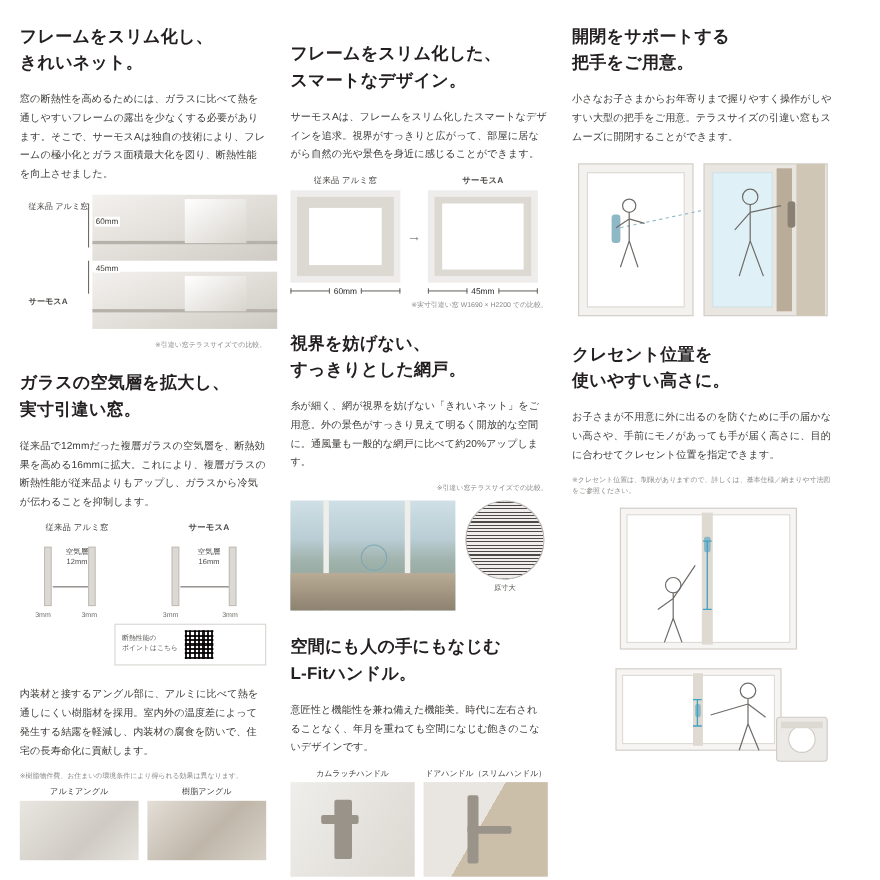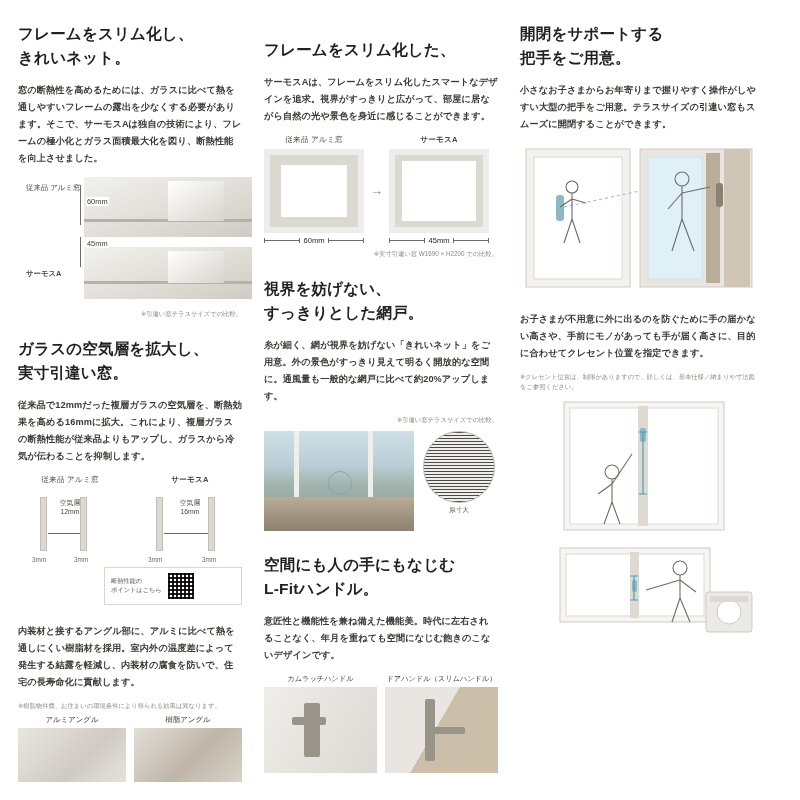--- a/index.html
+++ b/index.html
@@ -15,21 +15,21 @@
   .col{width:238px;}
   .col.c1{width:240px;}
   .col.c2{width:238px;margin-top:16px;}
   .col.c3{width:238px;}
 
   h2.head{
     font-size:15.5px;font-weight:bold;line-height:1.55;margin:0 0 12px 0;
     letter-spacing:.2px;color:#231f20;
   }
   .body-txt{
-    font-size:9.2px;line-height:1.85;margin:0 0 10px 0;color:#3c3a38;letter-spacing:.1px;font-weight:bold;
+    font-size:9.2px;line-height:1.85;margin:0 0 10px 0;color:#3c3a38;letter-spacing:.1px;
   }
   .note{
     font-size:6.3px;line-height:1.6;color:#8b8986;margin:4px 0 0 0;
   }
   .note.right{text-align:right;}
   .cap{
     font-size:7.6px;color:#4a4845;text-align:center;margin:0 0 4px 0;letter-spacing:.2px;
   }
   .cap.b{font-weight:bold;}
   .sect{margin-bottom:18px;}
@@ -205,20 +205,21 @@
         </div>
 
       </div>
     </div>
 
     <div class="col c2">
 
       <div class="sect">
         <h2 class="head">
           <span>フレームをスリム化した、</span><br>
+          <span>スマートなデザイン。</span>
         </h2>
         <p class="body-txt">サーモスAは、フレームをスリム化したスマートなデザインを追求。視界がすっきりと広がって、部屋に居ながら自然の光や景色を身近に感じることができます。</p>
 
         <div class="framecmp">
           <div class="frameitem">
             <div class="cap">従来品 アルミ窓</div>
             <div class="frame-ph">
               <div class="frame-bar" style="left:6px;top:6px;right:6px;bottom:6px;"></div>
               <div class="frame-inner" style="left:17px;top:16px;right:17px;bottom:16px;"></div>
             </div>
@@ -321,20 +322,24 @@
             </g>
             <g stroke="#6f6c68" stroke-width="1.1" fill="none">
               <circle cx="162" cy="36" r="7"></circle>
               <path d="M162 43 L162 76 M162 76 L152 108 M162 76 L174 108 M162 50 L190 44 M162 50 L148 66"></path>
             </g>
           </svg>
         </div>
       </div>
 
       <div class="sect">
+        <h2 class="head">
+          <span>クレセント位置を</span><br>
+          <span>使いやすい高さに。</span>
+        </h2>
         <p class="body-txt">お子さまが不用意に外に出るのを防ぐために手の届かない高さや、手前にモノがあっても手が届く高さに、目的に合わせてクレセント位置を指定できます。</p>
         <p class="note">※クレセント位置は、制限がありますので、詳しくは、基本仕様／納まりや寸法図をご参照ください。</p>
 
         <div class="illu2">
           <svg width="238" height="140" viewBox="0 0 238 140">
             <rect x="44" y="4" width="160" height="128" fill="#f6f5f3" stroke="#cfcac3"></rect>
             <rect x="50" y="10" width="72" height="116" fill="#ffffff" stroke="#ddd9d3"></rect>
             <rect x="126" y="10" width="72" height="116" fill="#ffffff" stroke="#ddd9d3"></rect>
             <rect x="118" y="8" width="10" height="120" fill="#ded9d1"></rect>
             <rect x="120" y="30" width="6" height="14" rx="2" fill="#8fb8c6"></rect>

